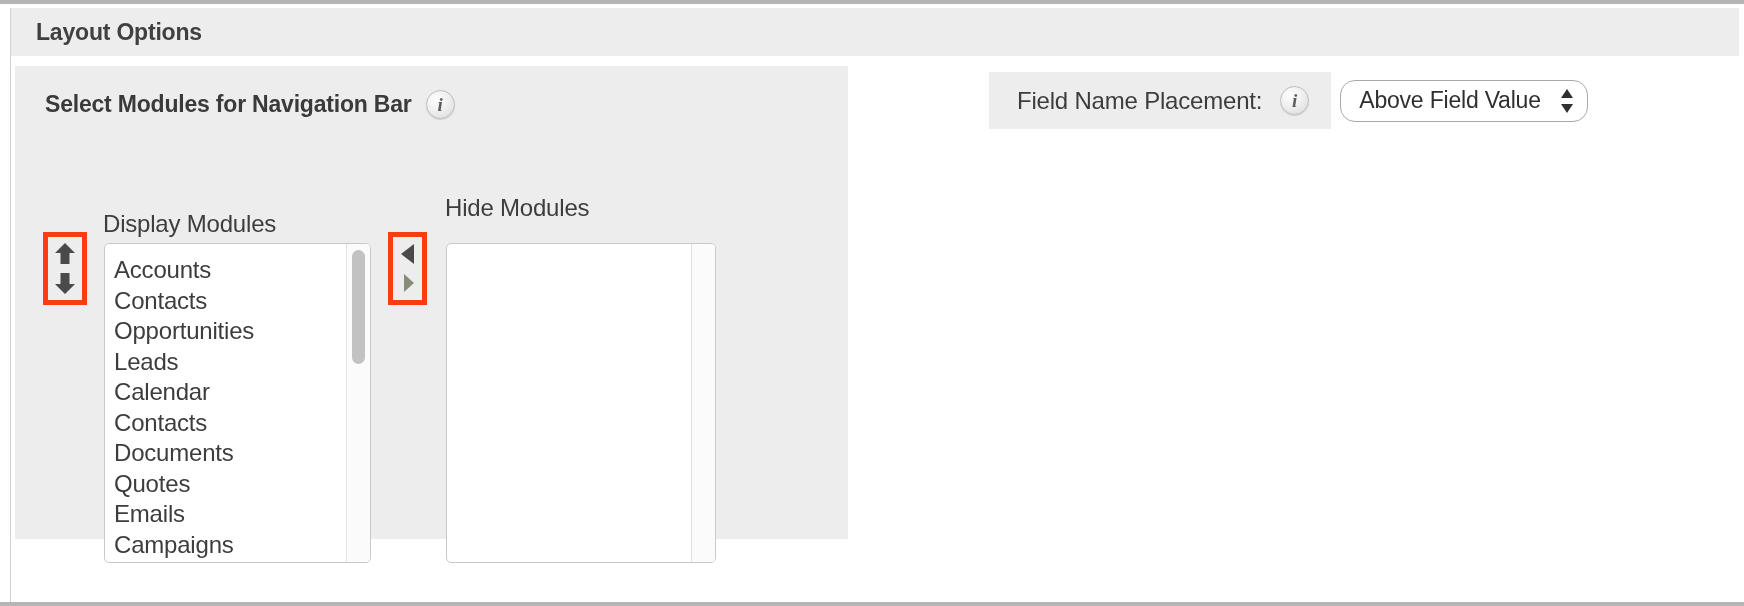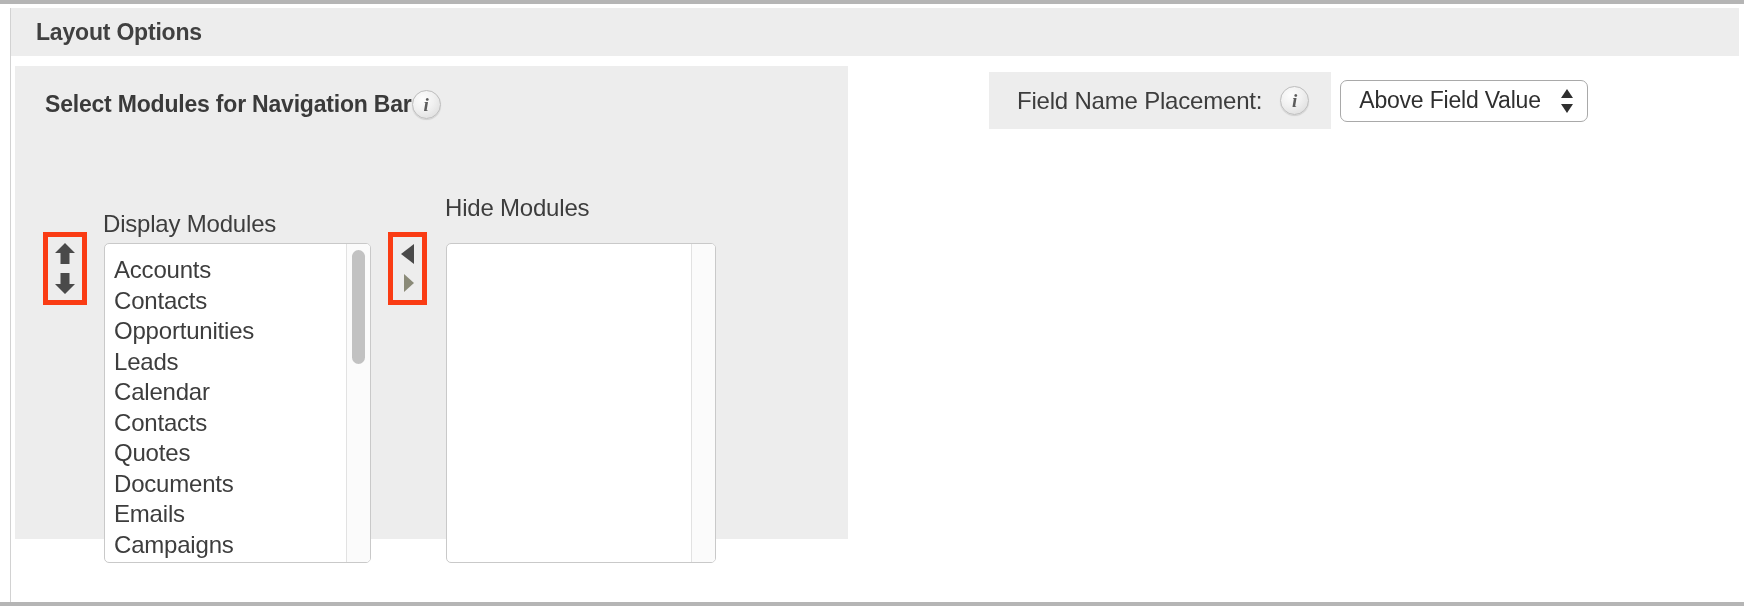--- a/index.html
+++ b/index.html
@@ -69,20 +69,21 @@
     background: #ededed;
     box-sizing: border-box;
   }
 
   .card-title-row {
     position: absolute;
     left: 30px;
     top: 24px;
     display: flex;
     align-items: center;
+    gap: 14px;
   }
   .card-title {
     font-size: 23px;
     font-weight: bold;
     color: #3a3a3a;
     letter-spacing: -0.2px;
   }
 
   
   .info-badge {
@@ -240,21 +241,21 @@
   .placement-select {
     display: flex;
     align-items: center;
     justify-content: space-between;
     gap: 18px;
     min-width: 222px;
     height: 42px;
     padding: 0 12px 0 18px;
     background: #ffffff;
     border: 1px solid #a9a9a9;
-    border-radius: 7px;
+    border-radius: 15px;
     box-sizing: border-box;
   }
   .placement-select-value {
     font-size: 23px;
     color: #2f2f2f;
     letter-spacing: -0.2px;
     white-space: nowrap;
   }
   .stepper-icon { display: block; flex: none; }
 </style>
@@ -307,22 +308,22 @@
       </div>
 
       <div class="listbox" id="listbox-display">
         <div class="list-items">
           <div class="list-item">Accounts</div>
           <div class="list-item">Contacts</div>
           <div class="list-item">Opportunities</div>
           <div class="list-item">Leads</div>
           <div class="list-item">Calendar</div>
           <div class="list-item">Contacts</div>
+          <div class="list-item">Documents</div>
           <div class="list-item">Quotes</div>
-          <div class="list-item">Documents</div>
           <div class="list-item">Emails</div>
           <div class="list-item">Campaigns</div>
         </div>
         <div class="scroll-track">
           <div class="scroll-thumb"></div>
         </div>
       </div>
 
       <div class="listbox" id="listbox-hide">
         <div class="list-items"></div>

